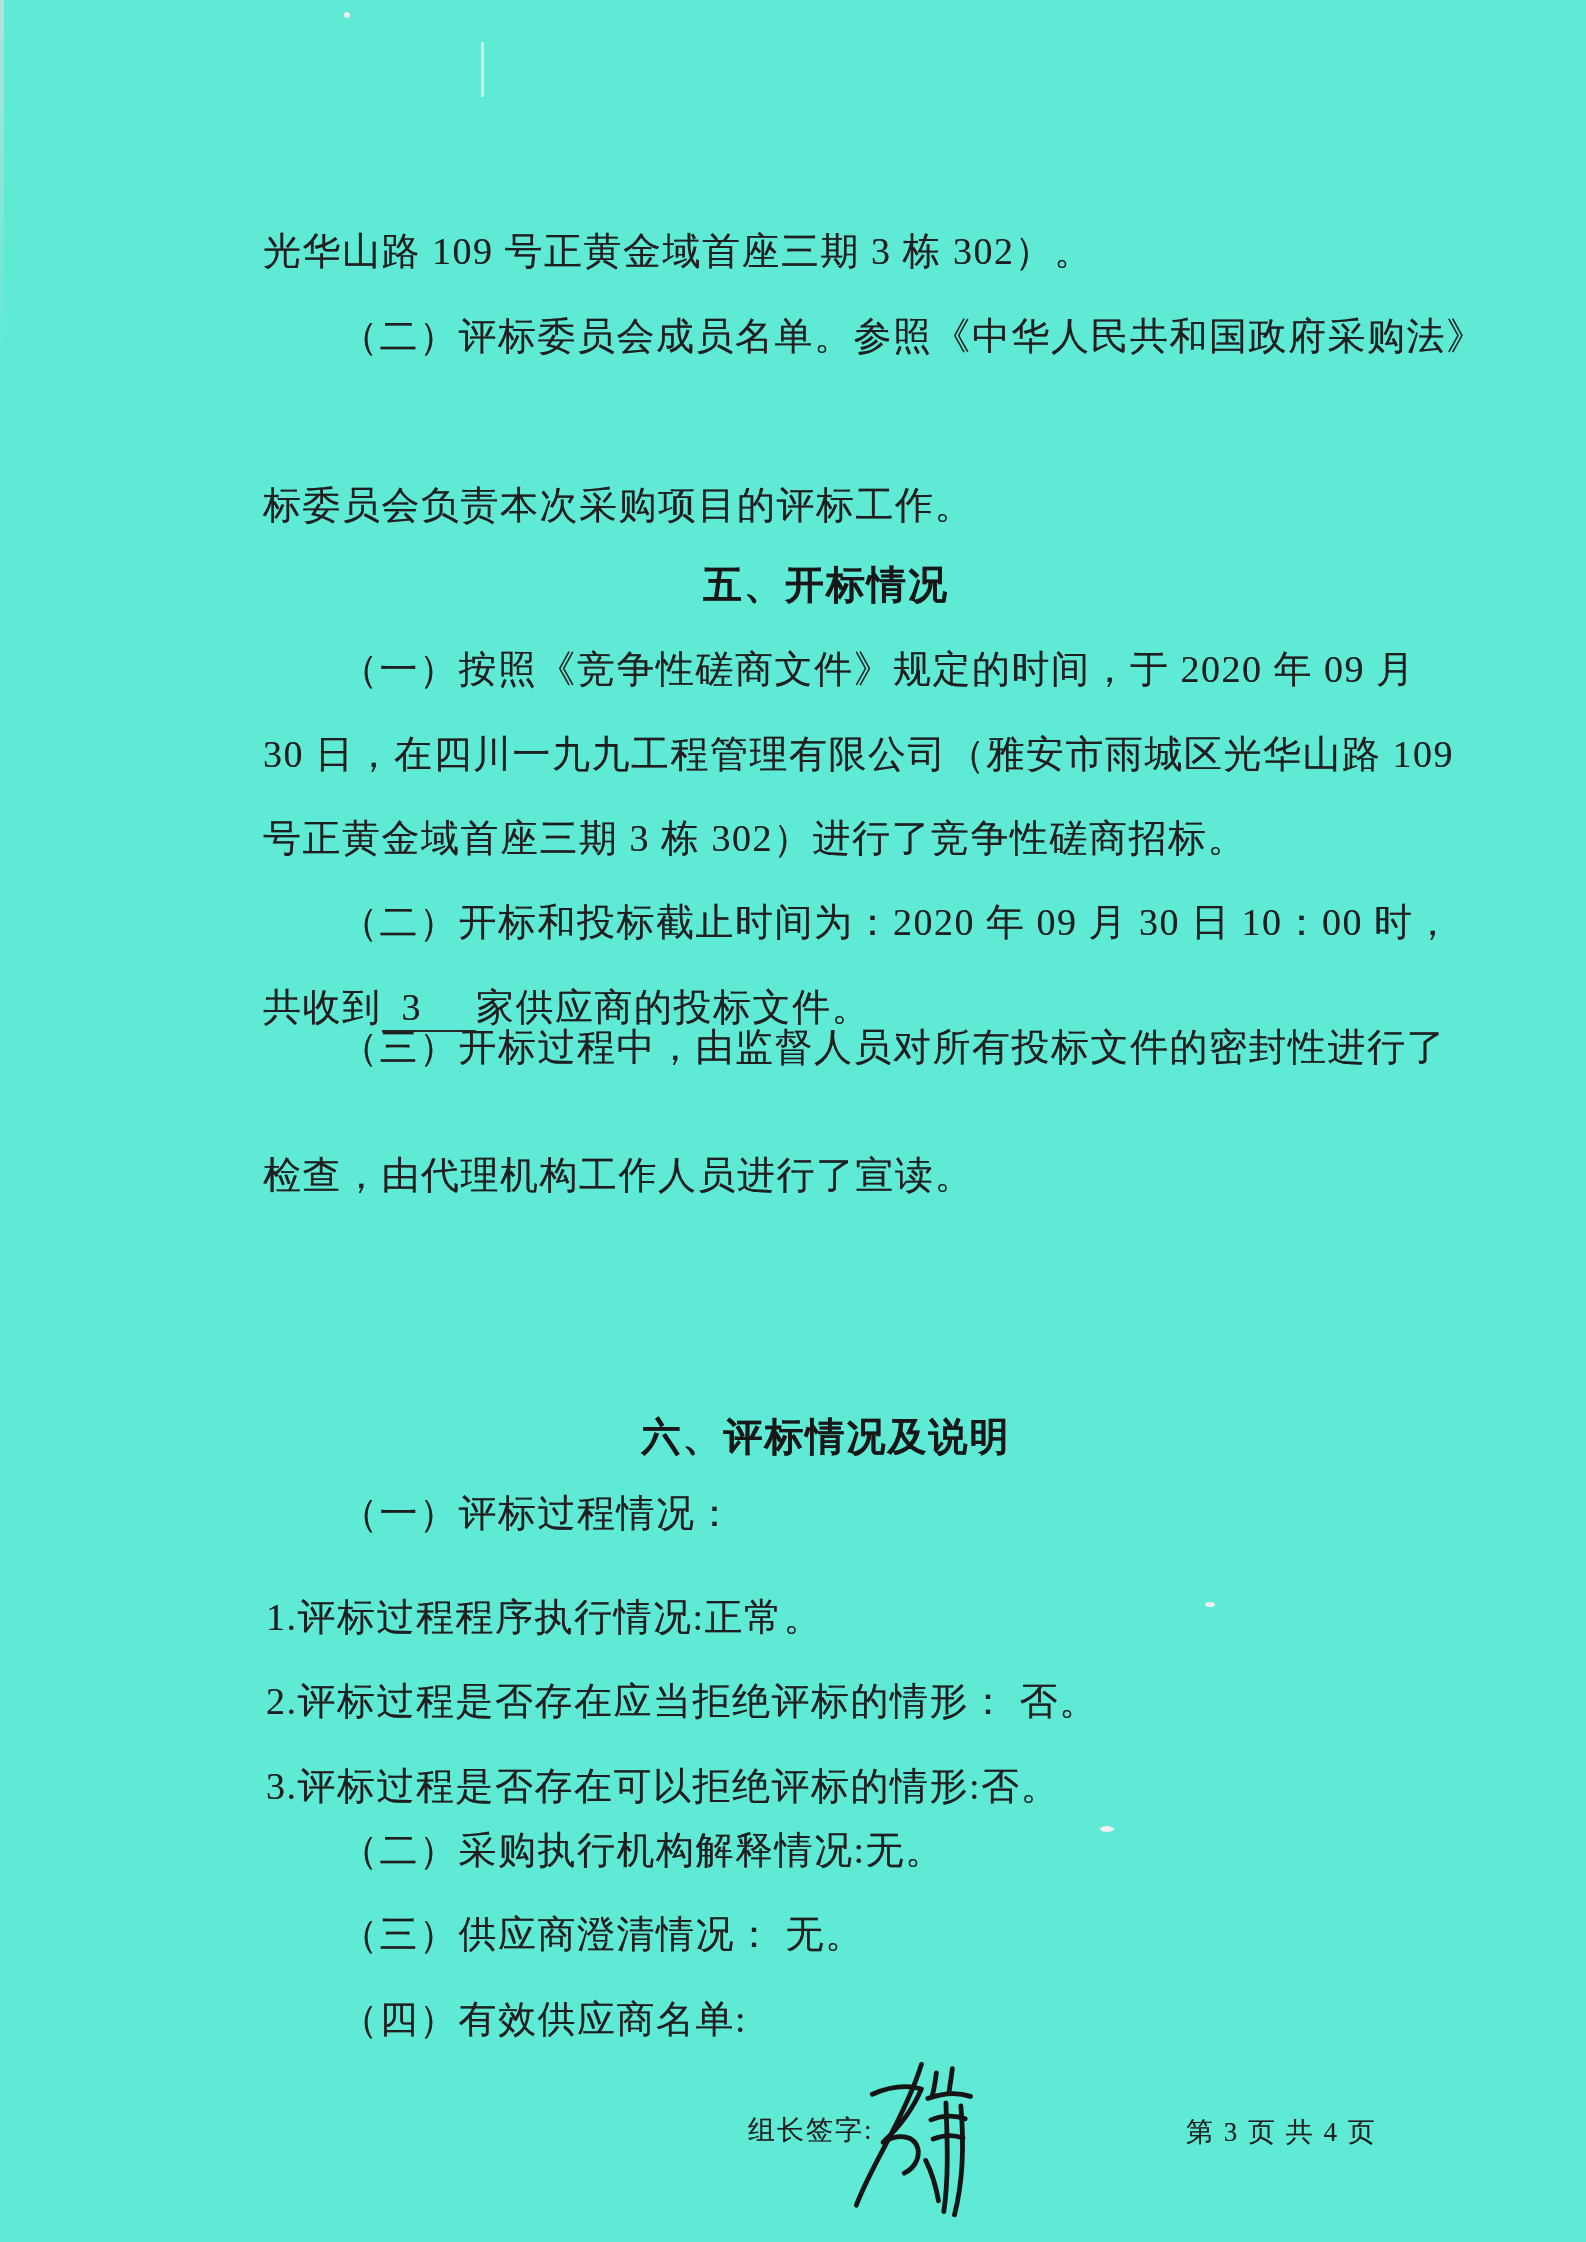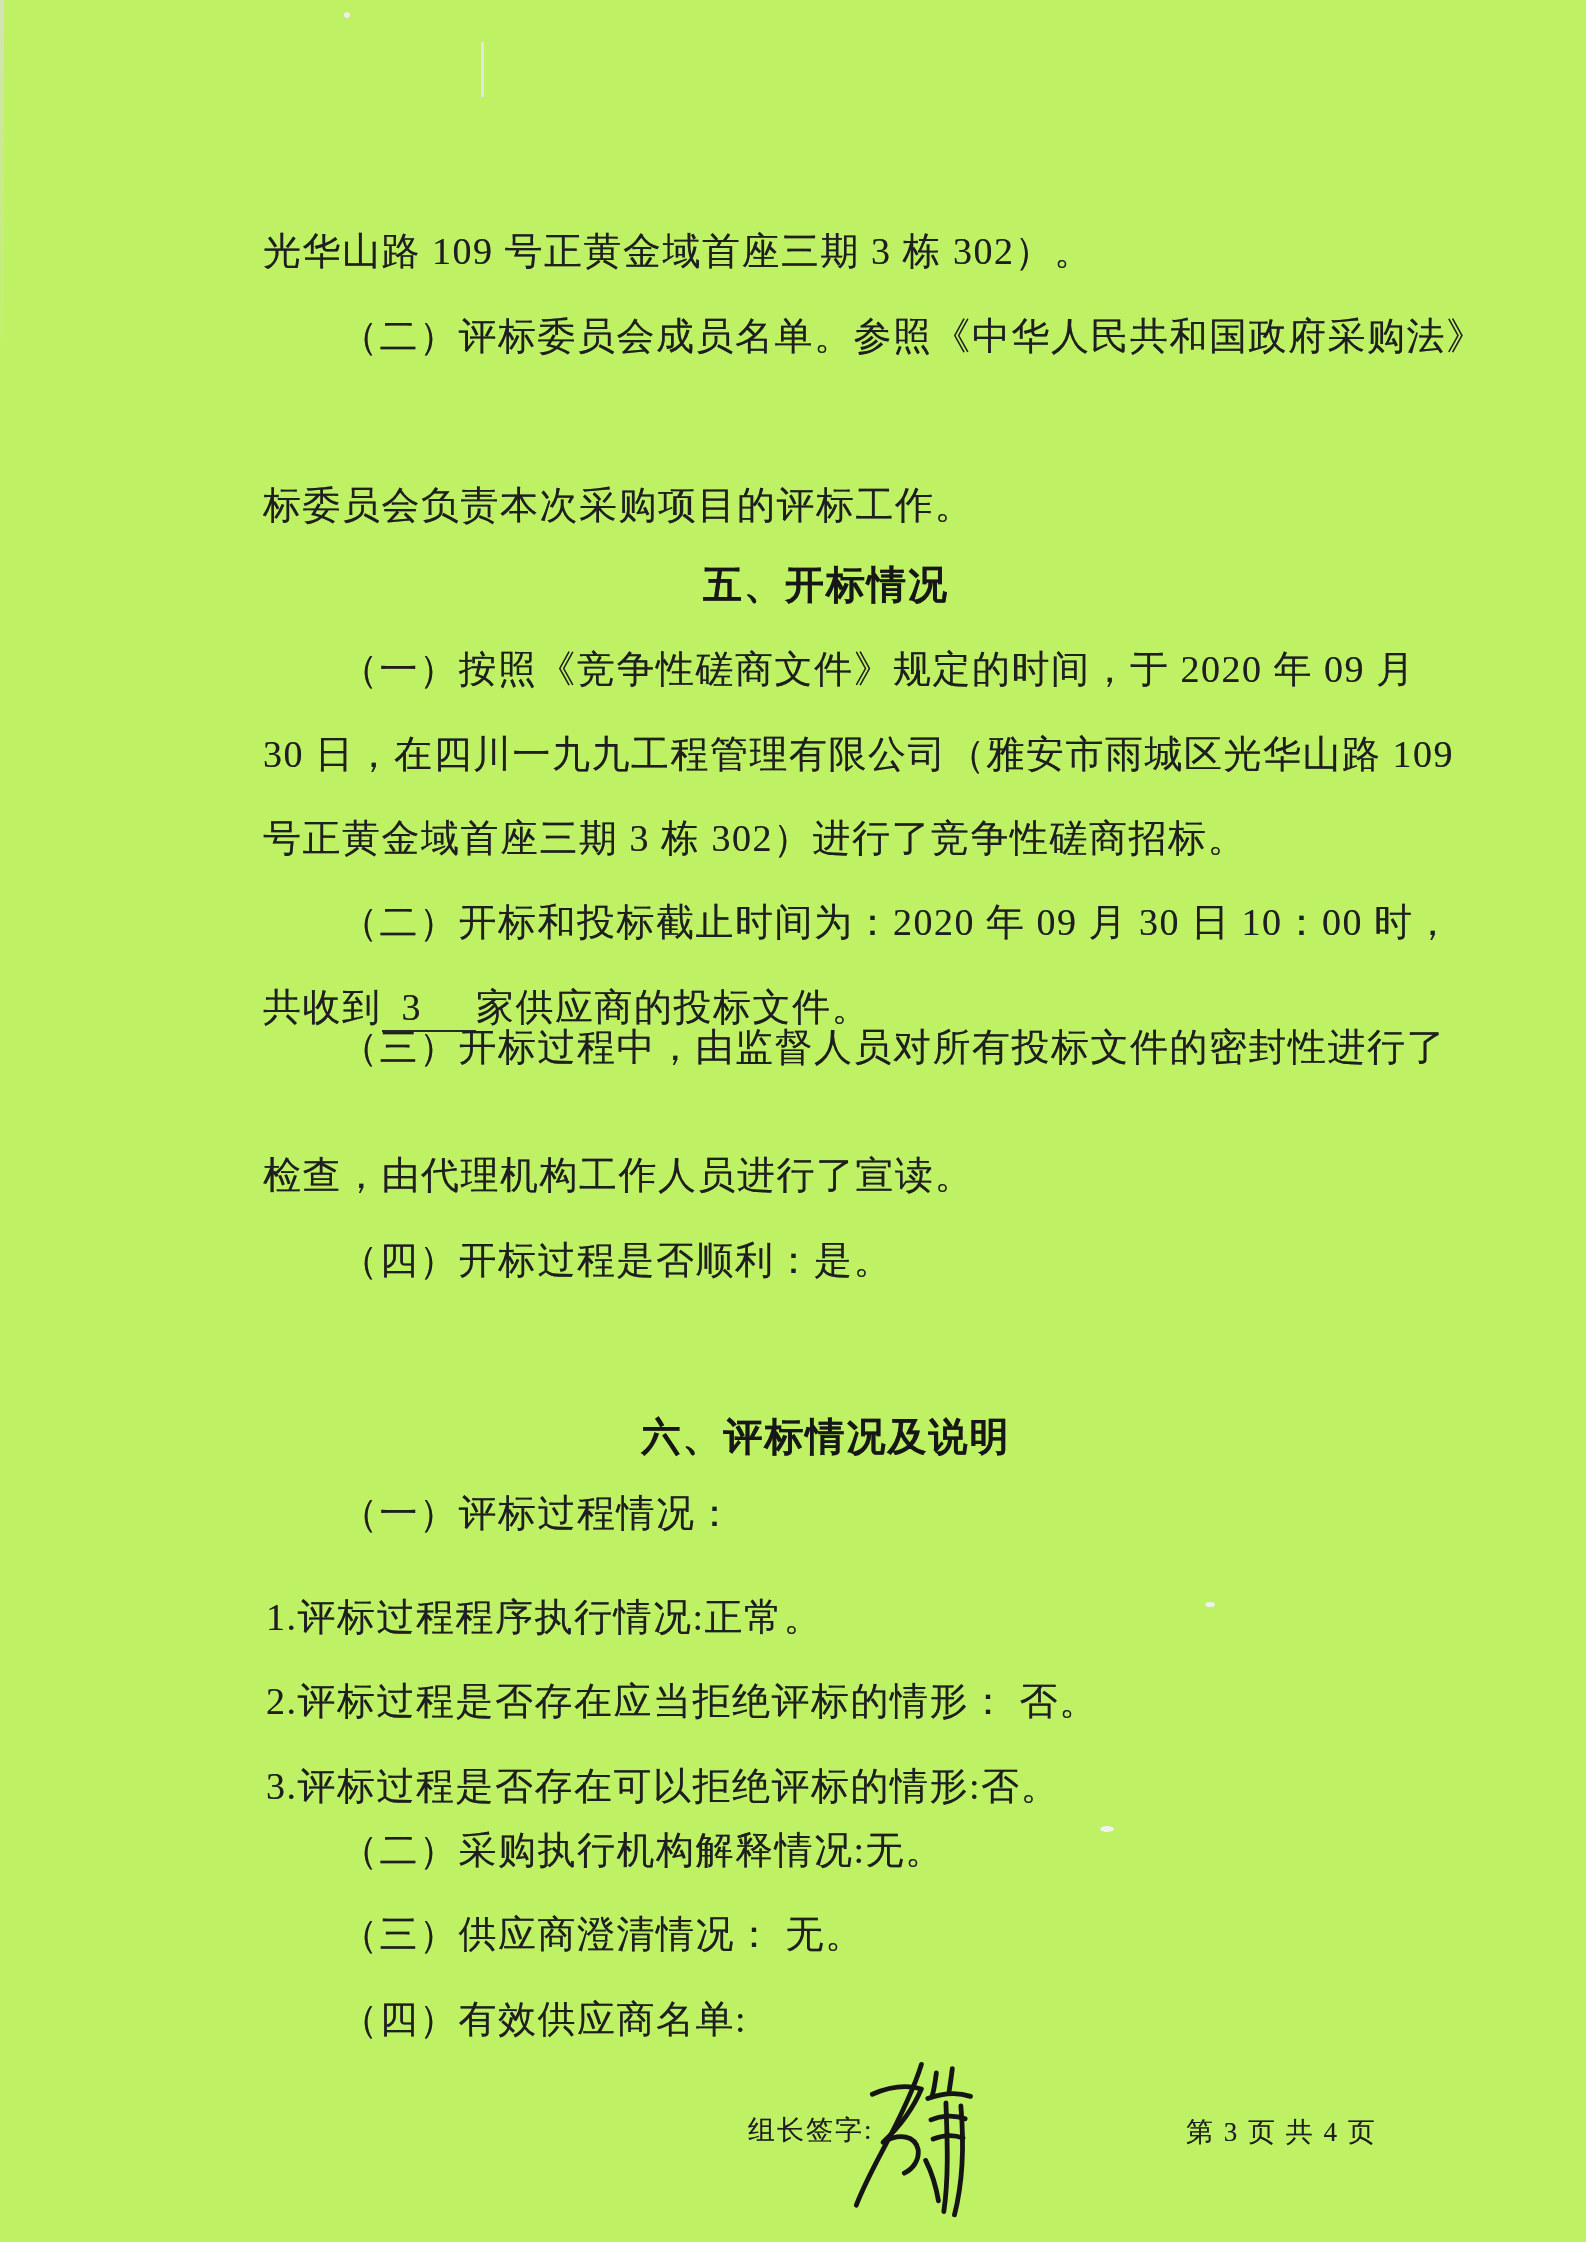--- a/index.html
+++ b/index.html
@@ -5,21 +5,21 @@
   html, body { margin: 0; padding: 0; }
   body {
     width: 1586px; height: 2242px;
     background: #ffffff;
     position: relative;
     overflow: hidden;
     font-family: "Liberation Serif", "DejaVu Serif", serif;
   }
   .page {
     position: absolute; inset: 0;
-    background: #bef264;
+    background: #5eead4;
   }
   .line {
     position: absolute;
     font-size: 38px;
     line-height: 46px;
     color: #1f1f1f;
     letter-spacing: 1.5px;
     white-space: nowrap;
     text-shadow: 0 0 0.6px rgba(40,40,40,0.55);
   }
@@ -86,21 +86,20 @@
   <div class="line margin-line" style="top:731px">30 日，在四川一九九工程管理有限公司（雅安市雨城区光华山路 109</div>
   <div class="line margin-line" style="top:815px">号正黄金域首座三期 3 栋 302）进行了竞争性磋商招标。</div>
   <div class="line indent-line" style="top:899px">（二）开标和投标截止时间为：2020 年 09 月 30 日 10：00 时，</div>
 
   <div class="line margin-line" style="top:984px">
     <span>共收到</span><span class="u-num">3</span><span>家供应商的投标文件。</span>
   </div>
 
   <div class="line indent-line" style="top:1024px">（三）开标过程中，由监督人员对所有投标文件的密封性进行了</div>
   <div class="line margin-line" style="top:1152px">检查，由代理机构工作人员进行了宣读。</div>
-  <div class="line indent-line" style="top:1237px">（四）开标过程是否顺利：是。</div>
 
   <div class="heading" style="top:1410px">六、评标情况及说明</div>
 
   <div class="line indent-line" style="top:1490px">（一）评标过程情况：</div>
   <div class="line num-line" style="top:1574px">1.评标过程程序执行情况:正常。</div>
   <div class="line num-line" style="top:1658px">2.评标过程是否存在应当拒绝评标的情形： 否。</div>
   <div class="line num-line" style="top:1743px">3.评标过程是否存在可以拒绝评标的情形:否。</div>
   <div class="line indent-line" style="top:1911px">（三）供应商澄清情况： 无。</div>
   <div class="line indent-line" style="top:1827px">（二）采购执行机构解释情况:无。</div>
   <div class="line indent-line" style="top:1996px">（四）有效供应商名单:</div>

